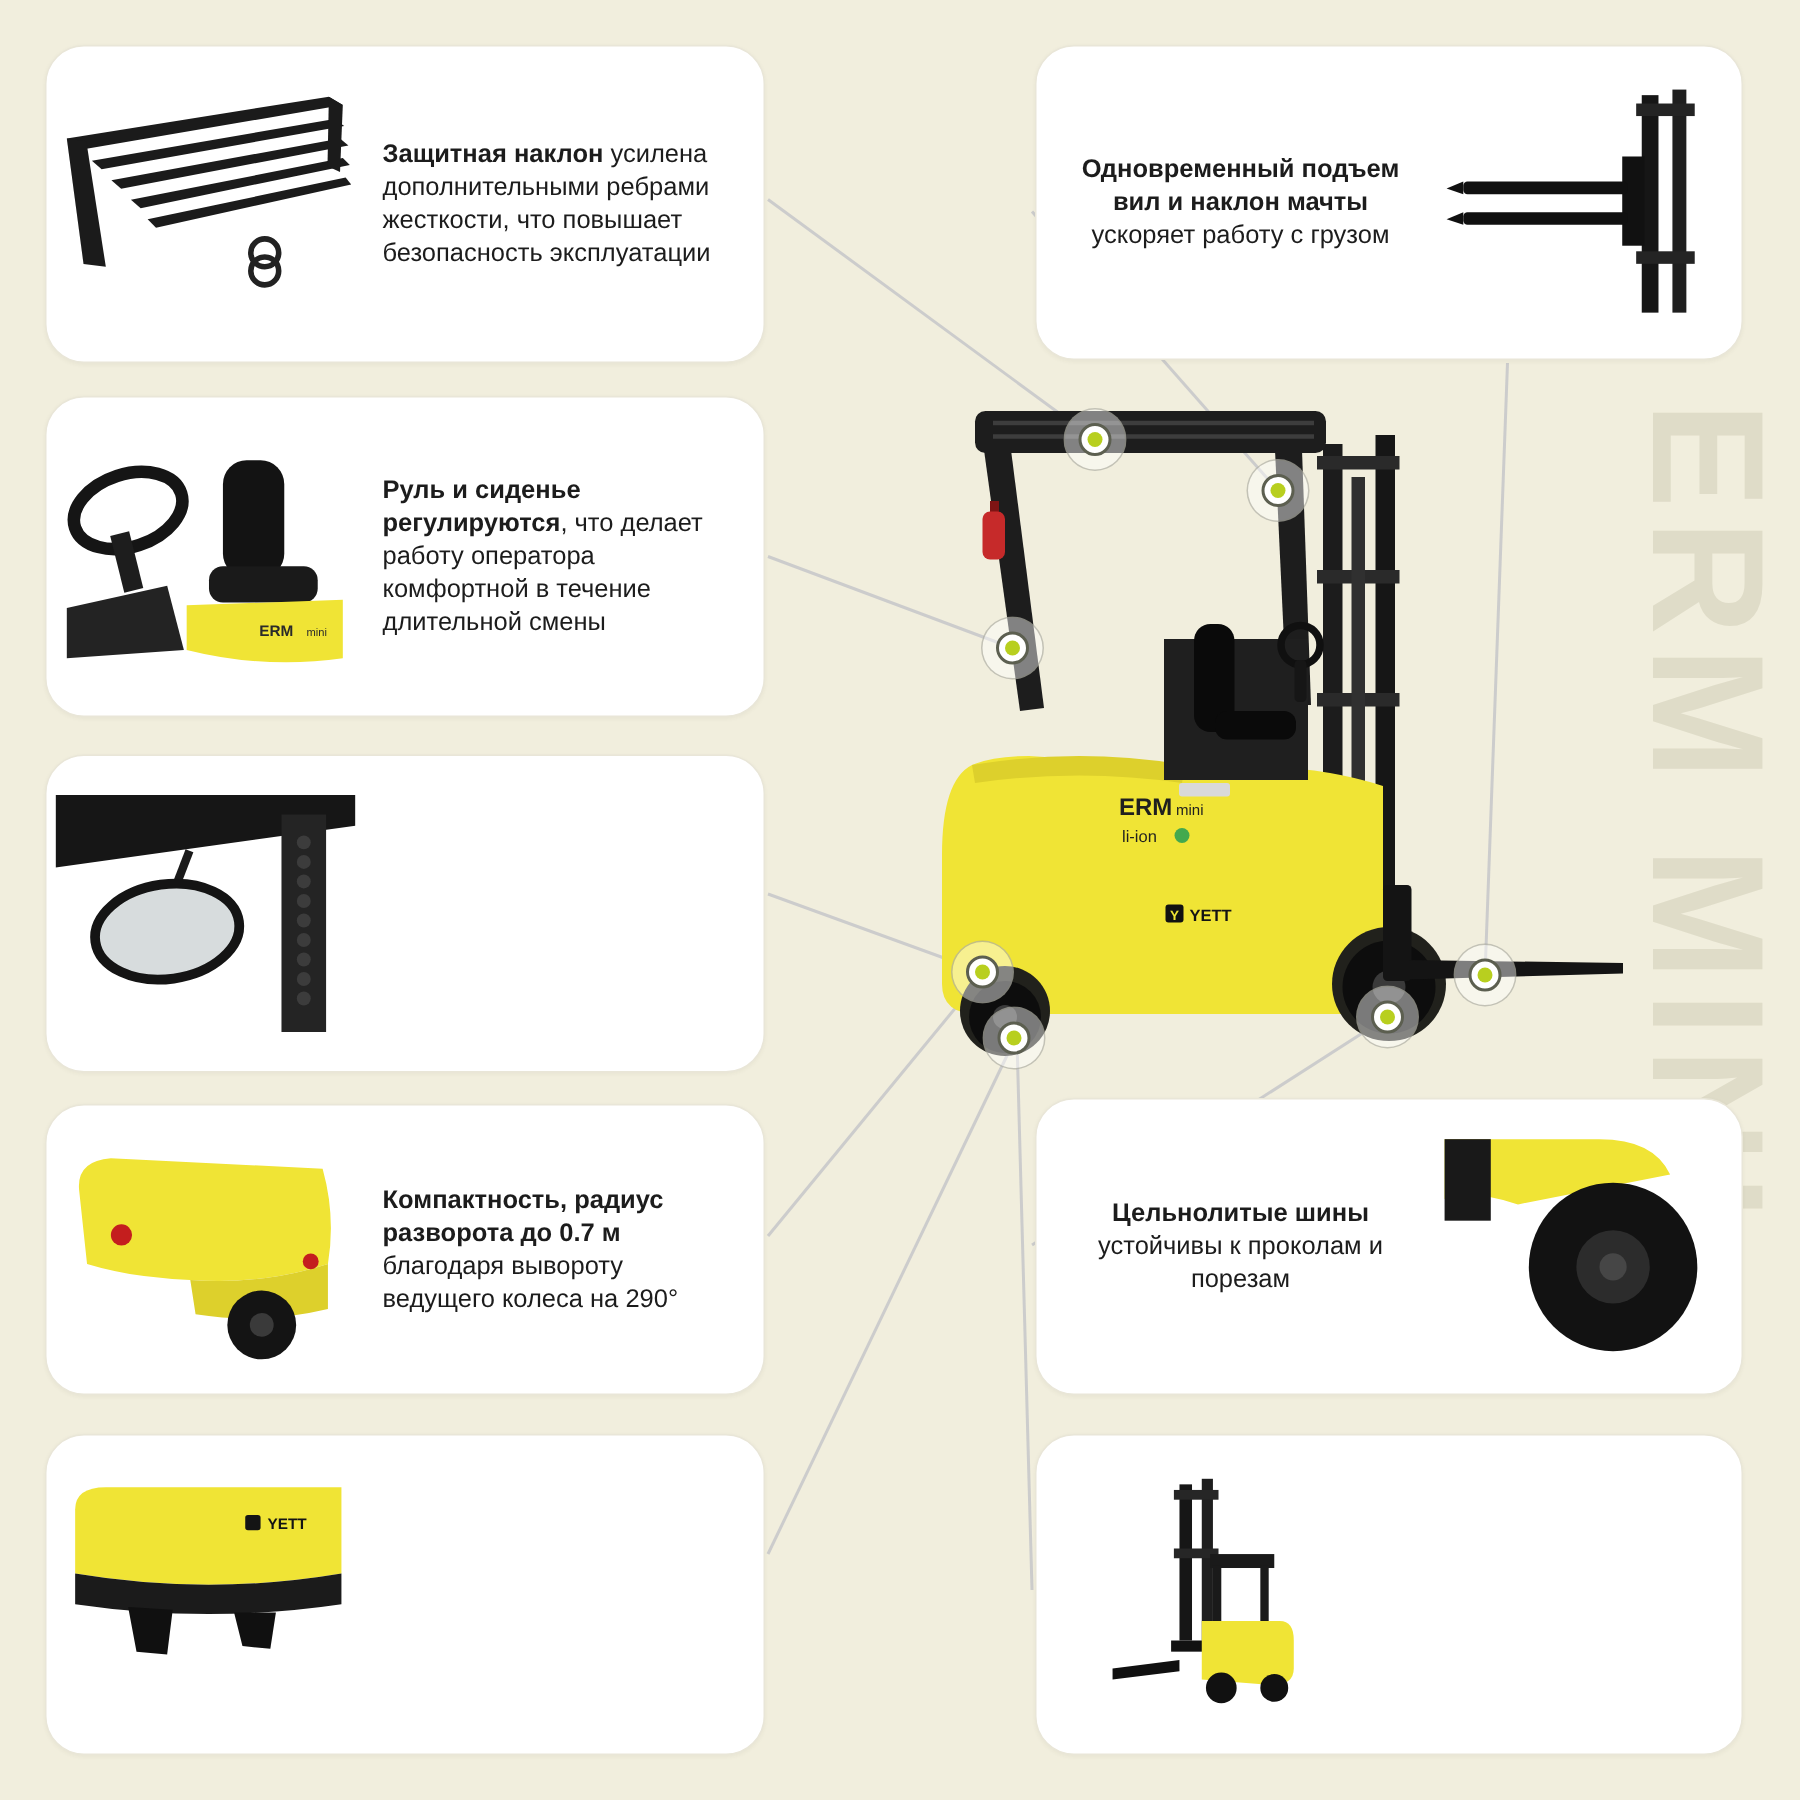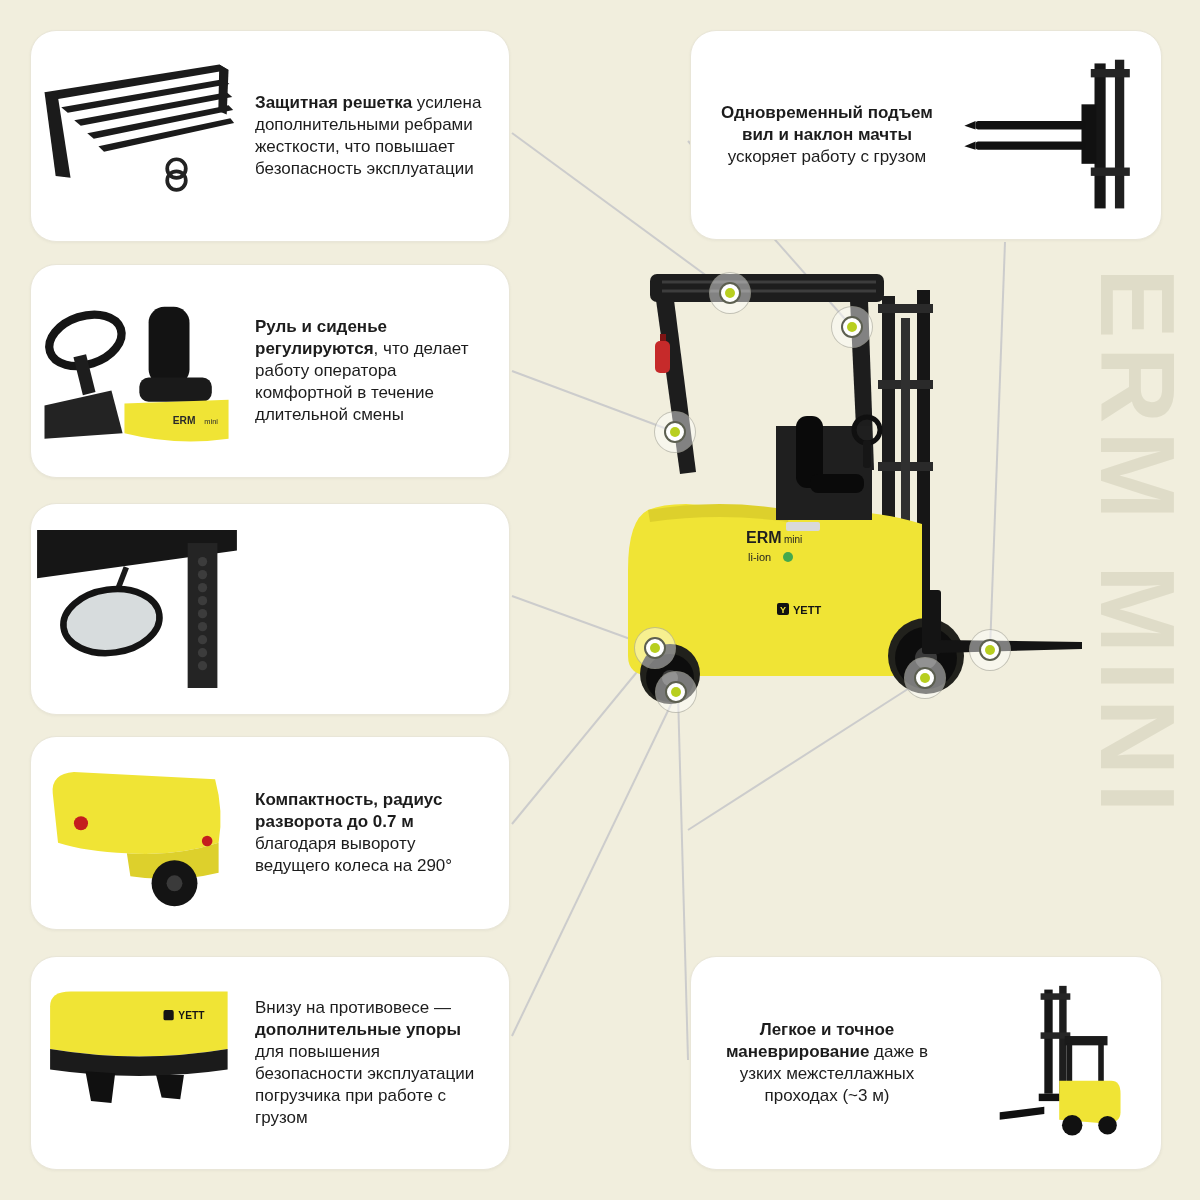--- a/index.html
+++ b/index.html
@@ -145,21 +145,21 @@
           <polygon points="66,96 208,66 212,71 72,102"></polygon>
           <polygon points="8,38 22,40 36,130 20,128"></polygon>
           <polygon points="196,8 206,14 204,62 195,58"></polygon>
         </g>
         <g stroke="#222222" stroke-width="4" fill="none">
           <circle cx="150" cy="120" r="10"></circle>
           <circle cx="150" cy="133" r="10"></circle>
         </g>
       </svg>
     </div>
-    <p class="card-text"><b>Защитная решетка</b><span> усилена дополнительными ребрами жесткости, что повышает безопасность эксплуатации</span></p>
+    <p class="card-text"><b>Защитная наклон</b><span> усилена дополнительными ребрами жесткости, что повышает безопасность эксплуатации</span></p>
   </section>
 
   <section class="card card-left" style="top:264px;height:214px">
     <div class="card-img">
       <svg viewBox="0 0 215 170" width="200" height="158">
         <ellipse cx="52" cy="52" rx="40" ry="26" fill="none" stroke="#151515" stroke-width="9" transform="rotate(-18 52 52)"></ellipse>
         <rect x="44" y="68" width="14" height="42" fill="#1d1d1d" transform="rotate(-14 51 89)"></rect>
         <polygon points="8,122 80,106 92,152 8,158" fill="#232323"></polygon>
         <rect x="120" y="16" width="44" height="84" rx="17" fill="#131313"></rect>
         <rect x="110" y="92" width="78" height="26" rx="10" fill="#1a1a1a"></rect>
@@ -211,43 +211,53 @@
     <div class="card-img">
       <svg viewBox="0 0 215 170" width="200" height="158">
         <path d="M 14,70 L 14,24 Q 14,8 36,8 L 205,8 L 205,70 Q 110,86 14,70 Z" class="fy"></path>
         <rect x="136" y="28" width="11" height="11" rx="2" fill="#141414"></rect>
         <text x="152" y="38" font-size="11" font-weight="bold" fill="#141414">YETT</text>
         <path d="M 14,70 Q 110,86 205,70 L 205,92 Q 110,106 14,92 Z" fill="#1b1b1b"></path>
         <polygon points="52,94 84,96 80,128 58,126" fill="#101010"></polygon>
         <polygon points="128,98 158,98 154,124 134,122" fill="#101010"></polygon>
       </svg>
     </div>
-    <p class="card-text"><span>Внизу на противовесе — </span><b>дополнительные упоры</b><span> для повышения безопасности эксплуатации погрузчика при работе с грузом</span></p>
   </section>
 
   <section class="card card-right" style="top:30px;height:210px">
     <p class="card-text"><b>Одновременный подъем вил и наклон мачты</b><span> ускоряет работу с грузом</span></p>
     <div class="card-img">
       <svg viewBox="0 0 215 170" width="200" height="158">
         <rect x="150" y="8" width="12" height="156" fill="#161616"></rect>
         <rect x="172" y="4" width="10" height="160" fill="#1f1f1f"></rect>
         <rect x="146" y="14" width="42" height="9" fill="#242424"></rect>
         <rect x="146" y="120" width="42" height="9" fill="#242424"></rect>
         <rect x="136" y="52" width="16" height="64" fill="#111111"></rect>
         <rect x="22" y="70" width="118" height="9" rx="3" fill="#101010"></rect>
         <rect x="22" y="92" width="118" height="9" rx="3" fill="#101010"></rect>
         <polygon points="22,70 10,75 22,79" fill="#101010"></polygon>
         <polygon points="22,92 10,97 22,101" fill="#101010"></polygon>
       </svg>
     </div>
   </section>
 
+  <section class="card card-right" style="top:732px;height:198px">
+    <p class="card-text"><b>Цельнолитые шины</b><span> устойчивы к проколам и порезам</span></p>
+    <div class="card-img">
+      <svg viewBox="0 0 215 170" width="200" height="154">
+        <path d="M 6,6 L 120,6 Q 160,6 172,32 L 60,54 Q 22,42 6,50 Z" class="fy"></path>
+        <rect x="6" y="6" width="34" height="60" fill="#191919"></rect>
+        <circle cx="130" cy="100" r="62" fill="#121212"></circle>
+        <circle cx="130" cy="100" r="27" fill="#2c2c2c"></circle>
+        <circle cx="130" cy="100" r="10" fill="#464646"></circle>
+      </svg>
+    </div>
+  </section>
 
   <section class="card card-right" style="top:956px;height:214px">
-    <p class="card-text"><b>Легкое и точное маневрирование</b><span> даже в узких межстеллажных проходах (~3 м)</span></p>
     <div class="card-img">
       <svg viewBox="0 0 215 170" width="200" height="158">
         <rect x="96" y="6" width="9" height="112" fill="#161616"></rect>
         <rect x="112" y="2" width="8" height="116" fill="#1e1e1e"></rect>
         <rect x="92" y="10" width="32" height="7" fill="#262626"></rect>
         <rect x="92" y="52" width="32" height="7" fill="#262626"></rect>
         <rect x="90" y="118" width="42" height="8" fill="#121212"></rect>
         <polygon points="48,138 96,132 96,140 48,146" fill="#101010"></polygon>
         <rect x="118" y="56" width="46" height="10" fill="#1a1a1a"></rect>
         <rect x="120" y="64" width="6" height="44" fill="#1a1a1a"></rect>

